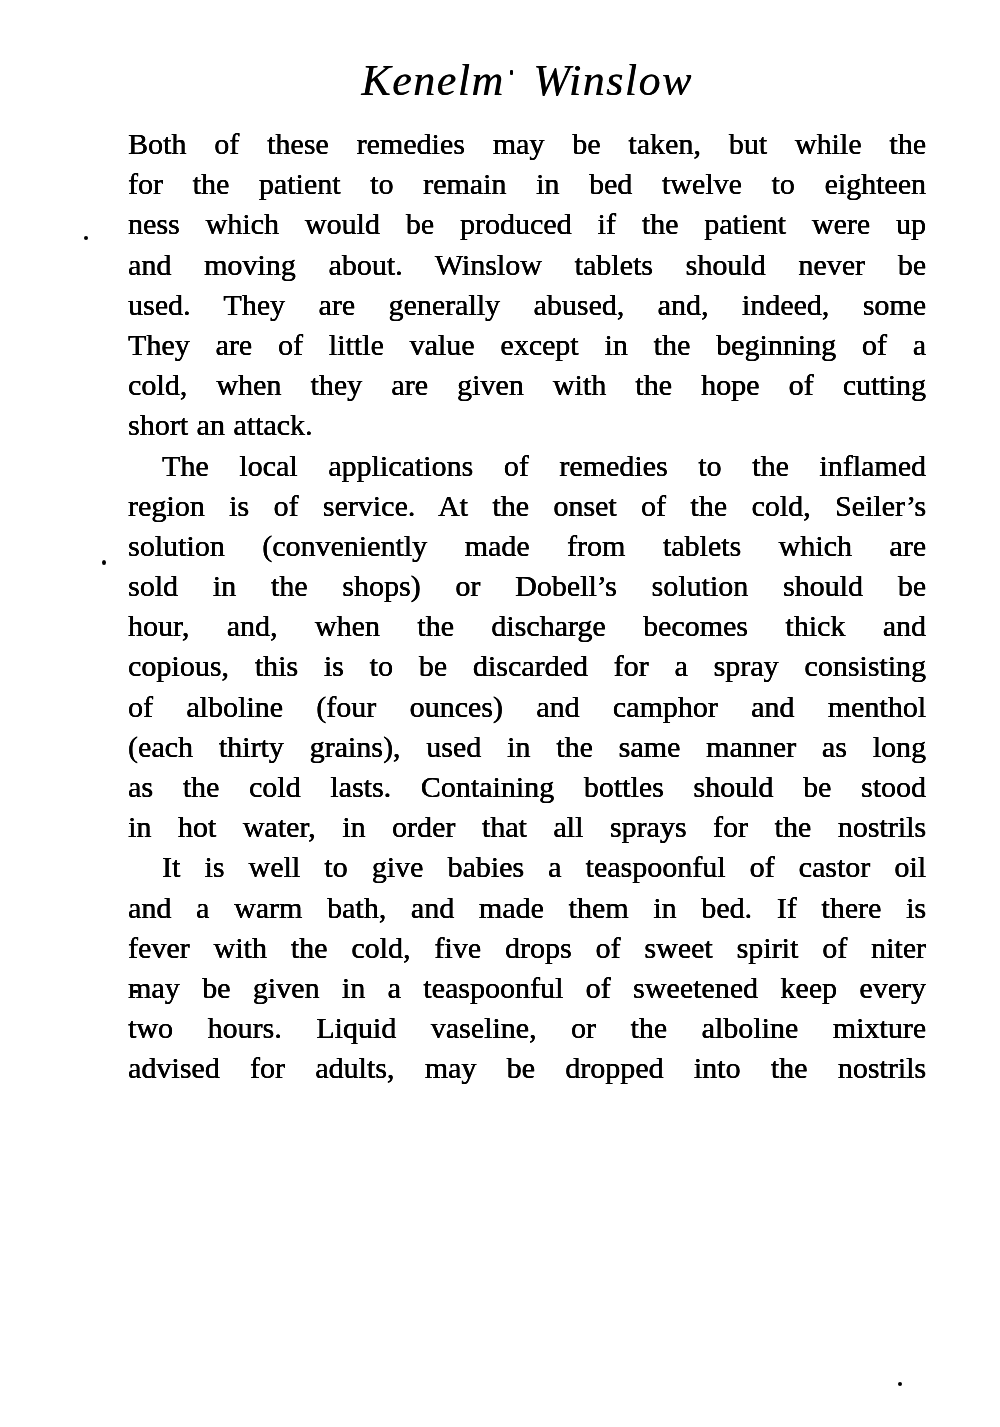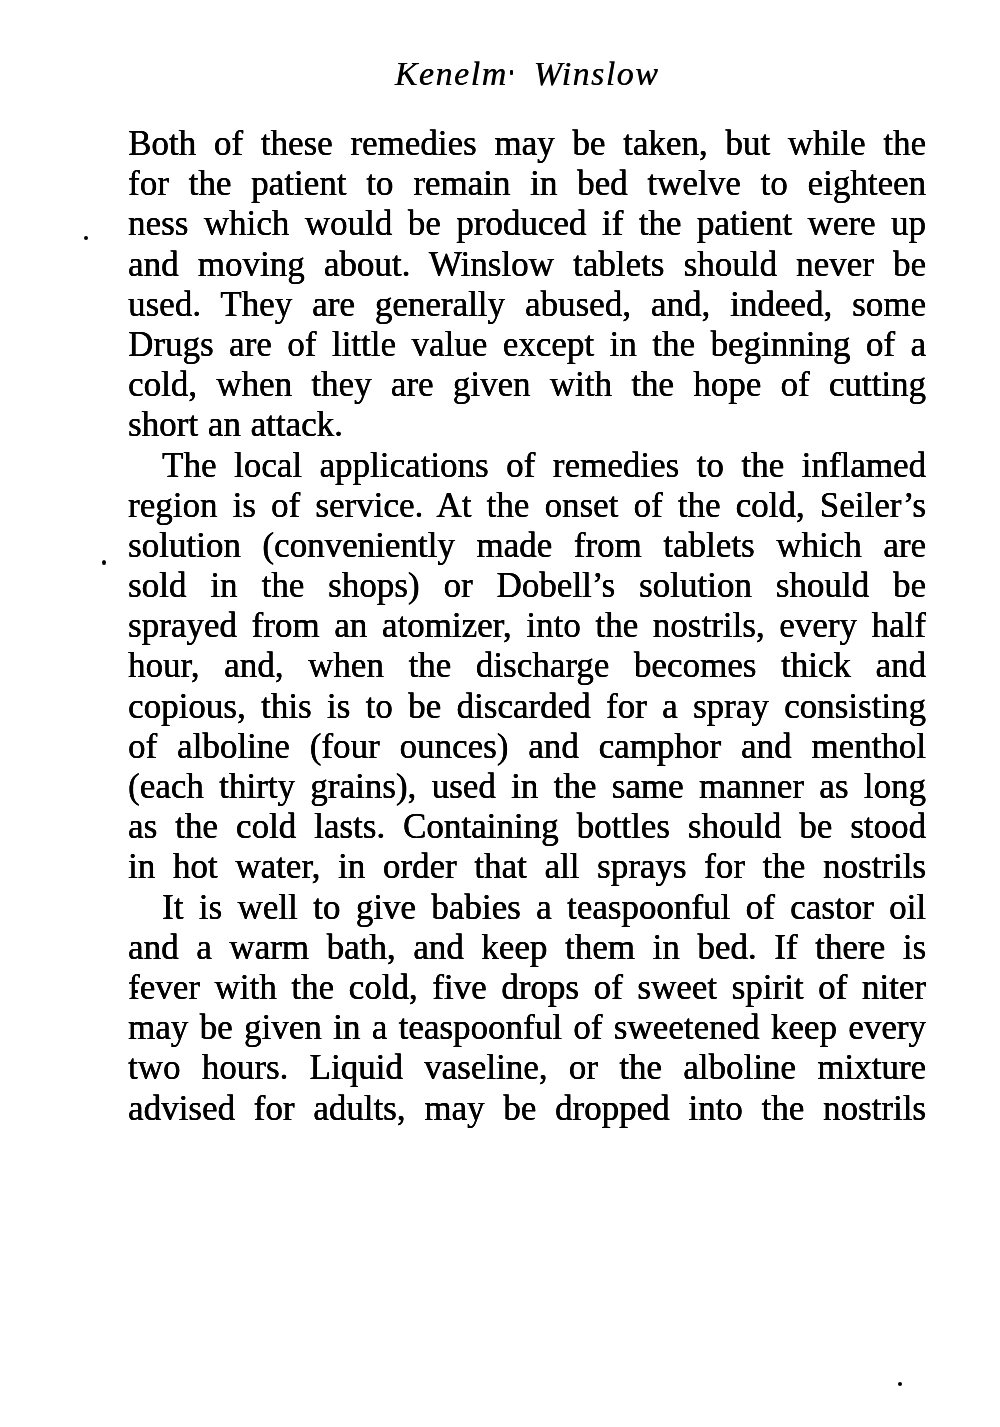--- a/index.html
+++ b/index.html
@@ -12,31 +12,31 @@
     font-family: "Liberation Serif", serif;
     overflow: hidden;
   }
   .running-head {
     position: absolute;
     top: 55px;
     left: 128px;
     width: 798px;
     text-align: center;
     font-style: italic;
-    font-size: 34px;
+    font-size: 44px;
     letter-spacing: 1.5px;
     word-spacing: 16px;
     text-shadow: 0.4px 0 0 #000;
   }
   .textblock {
     position: absolute;
     top: 124px;
     left: 128px;
     width: 798px;
-    font-size: 35px;
+    font-size: 30px;
     line-height: 40.2px;
     word-spacing: -1px;
     text-shadow: 0.35px 0 0 #000, 0 0.3px 0 #000;
   }
   .line {
     height: 40.2px;
     overflow: hidden;
     text-align: justify;
     text-align-last: justify;
   }
@@ -77,36 +77,35 @@
   <div class="speck speck-3"></div>
   <div class="speck speck-4"></div>
   <div class="speck speck-5"></div>
 
   <div class="textblock">
     <div class="line">Both of these remedies may be taken, but while the</div>
     <div class="line">for the patient to remain in bed twelve to eighteen</div>
     <div class="line">ness which would be produced if the patient were up</div>
     <div class="line">and moving about. Winslow tablets should never be</div>
     <div class="line">used. They are generally abused, and, indeed, some</div>
-    <div class="line">Drugs are of little value except in the beginning of a</div>
+    <div class="line">They are of little value except in the beginning of a</div>
     <div class="line">cold, when they are given with the hope of cutting</div>
     <div class="line para-end">short an attack.</div>
     <div class="line indent">The local applications of remedies to the inflamed</div>
     <div class="line">region is of service. At the onset of the cold, Seiler’s</div>
     <div class="line">solution (conveniently made from tablets which are</div>
     <div class="line">sold in the shops) or Dobell’s solution should be</div>
-    <div class="line">sprayed from an atomizer, into the nostrils, every half</div>
     <div class="line">hour, and, when the discharge becomes thick and</div>
     <div class="line">copious, this is to be discarded for a spray consisting</div>
     <div class="line">of alboline (four ounces) and camphor and menthol</div>
     <div class="line">(each thirty grains), used in the same manner as long</div>
     <div class="line">as the cold lasts. Containing bottles should be stood</div>
     <div class="line">in hot water, in order that all sprays for the nostrils</div>
     <div class="line indent">It is well to give babies a teaspoonful of castor oil</div>
-    <div class="line">and a warm bath, and keep them in bed. If there is</div>
+    <div class="line">and a warm bath, and made them in bed. If there is</div>
     <div class="line">fever with the cold, five drops of sweet spirit of niter</div>
     <div class="line">may be given in a teaspoonful of sweetened keep every</div>
     <div class="line">two hours. Liquid vaseline, or the alboline mixture</div>
     <div class="line">advised for adults, may be dropped into the nostrils</div>
   </div>
 
 
 </div>
 
 </body></html>

